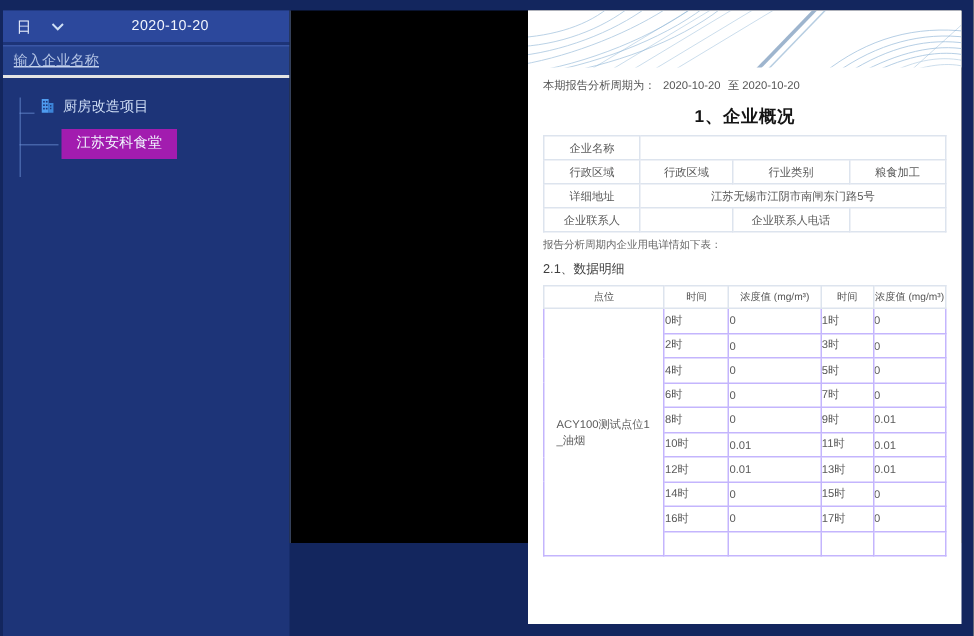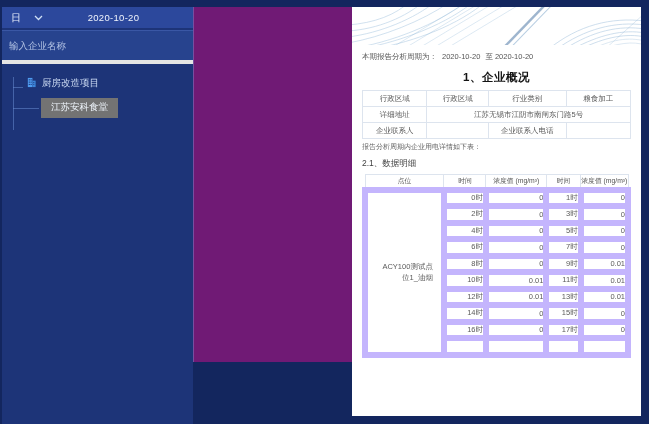--- a/index.html
+++ b/index.html
@@ -5,56 +5,56 @@
   * { margin:0; padding:0; box-sizing:border-box; }
   body { font-family:"Liberation Sans","DejaVu Sans",sans-serif; }
   .page { position:relative; width:649px; height:424px; background:#13265e; overflow:hidden; }
 
   
   .sidebar { position:absolute; left:2px; top:7px; width:191px; bottom:0; background:#1d3478; }
   .date-bar { height:21px; background:#2c489c; display:flex; align-items:center; padding:0 9px; }
   .gran { display:flex; align-items:center; gap:13px; color:#e8eefb; font-size:10px; cursor:pointer; }
   .gran svg { display:block; }
   .date-value { flex:1; text-align:center; font-size:9.5px; color:#f0f4fd; letter-spacing:.3px; cursor:pointer; }
-  .search { display:block; width:100%; height:34px; margin-top:2px; background:#27438e;
-            border:none; border-top:1px solid #3a57a5; border-bottom:4px solid #e5e5e5;
-            color:#c9d6ef; font-size:9.5px; padding:0 7px; outline:none; }
+  .search { display:block; width:100%; height:22px; margin-top:2px; background:#27438e;
+            border:none; border-top:1px solid #3a57a5; border-bottom:2px solid #e5e5e5;
+            color:#c9d6ef; font-size:9.5px; padding:0 7px; outline:none;text-decoration:underline; }
   .search::placeholder { color:#b3c3e4; }
   .tree { margin-top:13px; position:relative; }
   .tree::before { content:""; position:absolute; left:11px; top:0; height:53px;
                   border-left:1px solid rgba(110,145,215,.5); }
   .tree-item { position:relative; height:21px; display:flex; align-items:flex-start;
                padding-left:24px; color:#cddcf4; font-size:9.5px; cursor:pointer; white-space:nowrap; }
   .tree-item::before { content:""; position:absolute; left:11px; top:10px; width:10px;
                        border-top:1px solid rgba(110,145,215,.5); }
   .tree-item.child { padding-left:39px; }
   .tree-item.child::before { width:26px; }
   .b-icon { margin-right:5px; display:flex; }
-  .sel-box { background:#737373; color:#f2f8ff; padding:3px 10px 4px; }
+  .sel-box { background:#a21caf; color:#f2f8ff; padding:3px 10px 4px; }
 
   
   .content-bg { position:absolute; left:193px; top:7px; width:448px; height:355px;
-                background:#701a75; border-left:1px solid rgba(130,160,225,.4); }
+                background:#000000; border-left:1px solid rgba(130,160,225,.4); }
   .report { position:absolute; right:0; top:0; width:289px; height:409px; background:#ffffff; overflow:hidden; }
   .banner { height:38px; background:#fff; }
   .banner svg { display:block; width:100%; height:38px; }
   .report-body { padding:0 10px; }
   .period { margin:7px 0 0; font-size:7.5px; color:#555; }
   .period .val { margin-left:5px; }
   .period .sep { margin:0 2px 0 5px; }
   .sec { margin:8px 0 5px; font-size:11.5px; color:#141414; font-weight:bold; letter-spacing:.5px;text-align:center; }
   table { width:100%; border-collapse:collapse; table-layout:fixed; }
   .company-table td { border:1px solid #dde4ee; height:16px; font-size:7.5px; color:#5a5a5a;
                       text-align:center; padding:0 3px; overflow:hidden; white-space:nowrap; }
   .desc { margin:3px 0 0; font-size:7px; color:#666; }
   .subtitle { margin:6px 0 4px; font-size:8.5px; color:#3f3f3f; }
   .conc-table th { border:1px solid #dde4ee; height:15px; font-size:6.8px; color:#555;
                    font-weight:normal; white-space:nowrap; overflow:hidden; }
-  .conc-table td { border:6px solid #c4b5fd; height:16.5px; font-size:7.5px; color:#5a5a5a;
-                   text-align:right; overflow:hidden; }
+  .conc-table td { border:1px solid #c4b5fd; height:16.5px; font-size:7.5px; color:#5a5a5a;
+                   text-align:left; overflow:hidden; }
   .conc-table .point-cell { word-break:break-all; white-space:normal; padding:0 8px; line-height:1.5; }
 </style>
 </head>
 <body>
 
 <div class="page">
 
   <aside class="sidebar">
     <div class="date-bar">
       <span class="gran">
@@ -144,20 +144,24 @@
 
         <table class="company-table">
           <colgroup>
               <col style="width:24%">
               <col style="width:23%">
               <col style="width:29%">
               <col style="width:24%">
             </colgroup>
           <tbody id="company-tbody">
               <tr>
+                <td>企业名称</td>
+                <td colspan="3"></td>
+              </tr>
+              <tr>
                 <td>行政区域</td>
                 <td>行政区域</td>
                 <td>行业类别</td>
                 <td>粮食加工</td>
               </tr>
               <tr>
                 <td>详细地址</td>
                 <td colspan="3">江苏无锡市江阴市南闸东门路5号</td>
               </tr>
               <tr>

